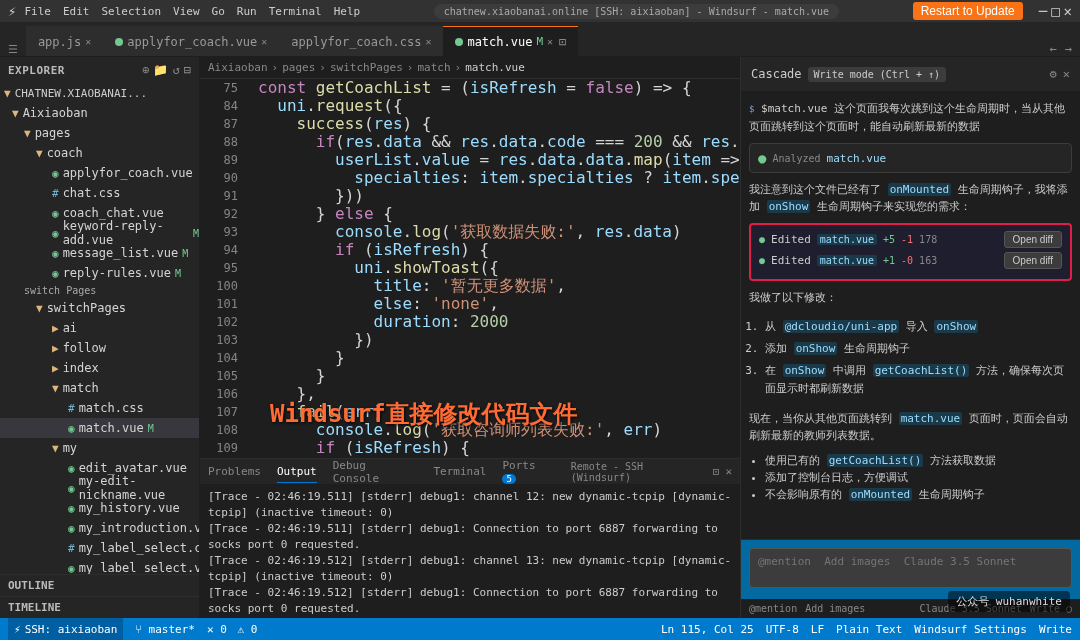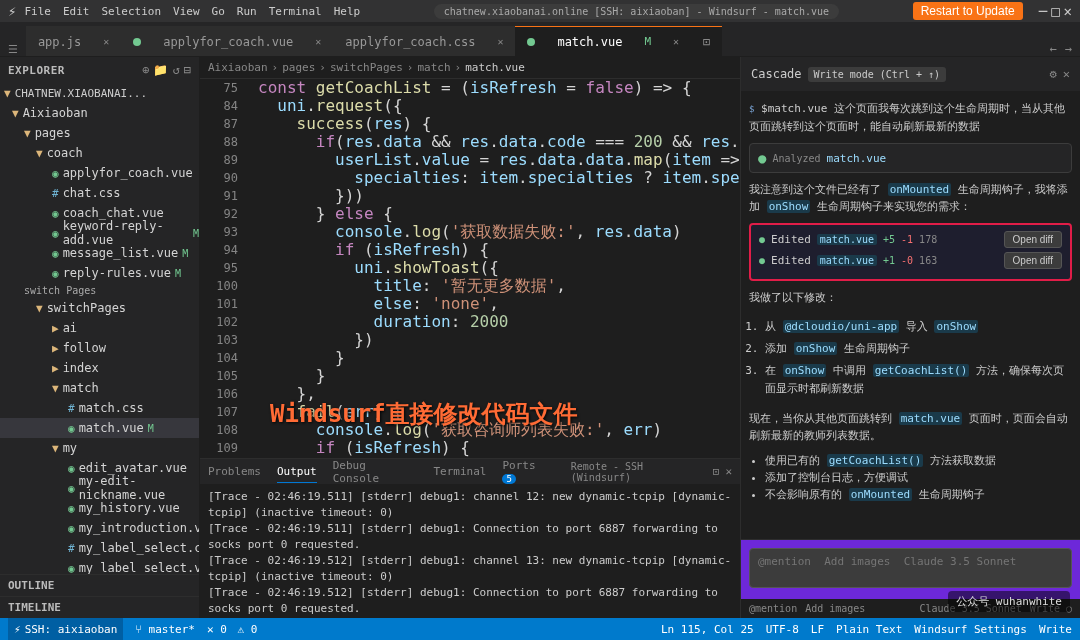--- a/index.html
+++ b/index.html
@@ -7,21 +7,21 @@
 
     
     .titlebar { height: 22px; background: #323233; display: flex; align-items: center; padding: 0 8px; gap: 8px; font-size: 11px; color: #ccc; flex-shrink: 0; }
     .titlebar-menu { display: flex; gap: 12px; font-size: 11px; }
     .titlebar-menu span { cursor: pointer; }
     .titlebar-title { flex: 1; text-align: center; font-size: 11px; }
     .restart-btn { background: #f97316; color: white; padding: 2px 8px; border-radius: 3px; font-size: 12px; border: none; cursor: pointer; }
 
     
     .tabbar { height: 35px; background: #252526; display: flex; align-items: flex-end; flex-shrink: 0; border-bottom: 1px solid #1e1e1e; }
-    .tab { height: 30px; padding: 0 12px; display: flex; align-items: center; gap: 22px; font-size: 12px; cursor: pointer; border-top: 1px solid transparent; white-space: nowrap; }
+    .tab { height: 30px; padding: 0 12px; display: flex; align-items: center; gap: 4px; font-size: 12px; cursor: pointer; border-top: 1px solid transparent; white-space: nowrap; }
     .tab.active { background: #1e1e1e; color: #fff; border-top: 1px solid #f97316; }
     .tab.inactive { background: #2d2d2d; color: #999; }
     .tab-close { font-size: 10px; color: #888; }
     .tab-dot { width: 8px; height: 8px; border-radius: 50%; background: #73c991; display: inline-block; }
 
     
     .main { display: flex; flex: 1; overflow: hidden; }
 
     
     .sidebar { width: 200px; background: #252526; border-right: 1px solid #1e1e1e; display: flex; flex-direction: column; flex-shrink: 0; overflow: hidden; }
@@ -69,21 +69,21 @@
     .analyzed-box { background: #252526; border: 1px solid #3c3c3c; border-radius: 4px; padding: 6px 8px; font-size: 11px; display: flex; align-items: center; gap: 6px; }
 
     .edit-box { border: 2px solid #e11d48; border-radius: 4px; padding: 6px 8px; background: #1e1e2e; }
     .edit-row { display: flex; align-items: center; justify-content: space-between; margin-bottom: 4px; }
     .edit-label { font-size: 11px; color: #ccc; display: flex; align-items: center; gap: 6px; }
     .edit-stats { font-size: 10px; color: #888; }
     .edit-stats .plus { color: #73c991; }
     .edit-stats .minus { color: #f87171; }
     .open-diff-btn { background: #3c3c3c; color: #ccc; border: 1px solid #555; border-radius: 3px; padding: 2px 8px; font-size: 10px; cursor: pointer; }
 
-    .cascade-input-area { padding: 8px; border-top: 1px solid #2d2d2d; background: #6d28d9; }
+    .cascade-input-area { padding: 8px; border-top: 1px solid #2d2d2d; background: #0369a1; }
     .cascade-input { width: 100%; background: #3c3c3c; border: 1px solid #555; border-radius: 4px; padding: 6px 8px; color: #ccc; font-size: 11px; resize: none; height: 40px; }
     .cascade-footer { display: flex; align-items: center; padding: 4px 8px; gap: 8px; font-size: 10px; color: #888; }
 
     
     .statusbar { height: 22px; background: #007acc; display: flex; align-items: center; padding: 0 8px; font-size: 11px; color: #fff; flex-shrink: 0; gap: 12px; }
     .statusbar-right { margin-left: auto; display: flex; gap: 12px; }
     .statusbar .ssh-label { background: #005fa3; padding: 0 6px; height: 22px; display: flex; align-items: center; cursor: pointer; }
 
     .panel-right-controls { display: flex; align-items: center; gap: 6px; margin-left: auto; font-size: 11px; color: #888; }
     

